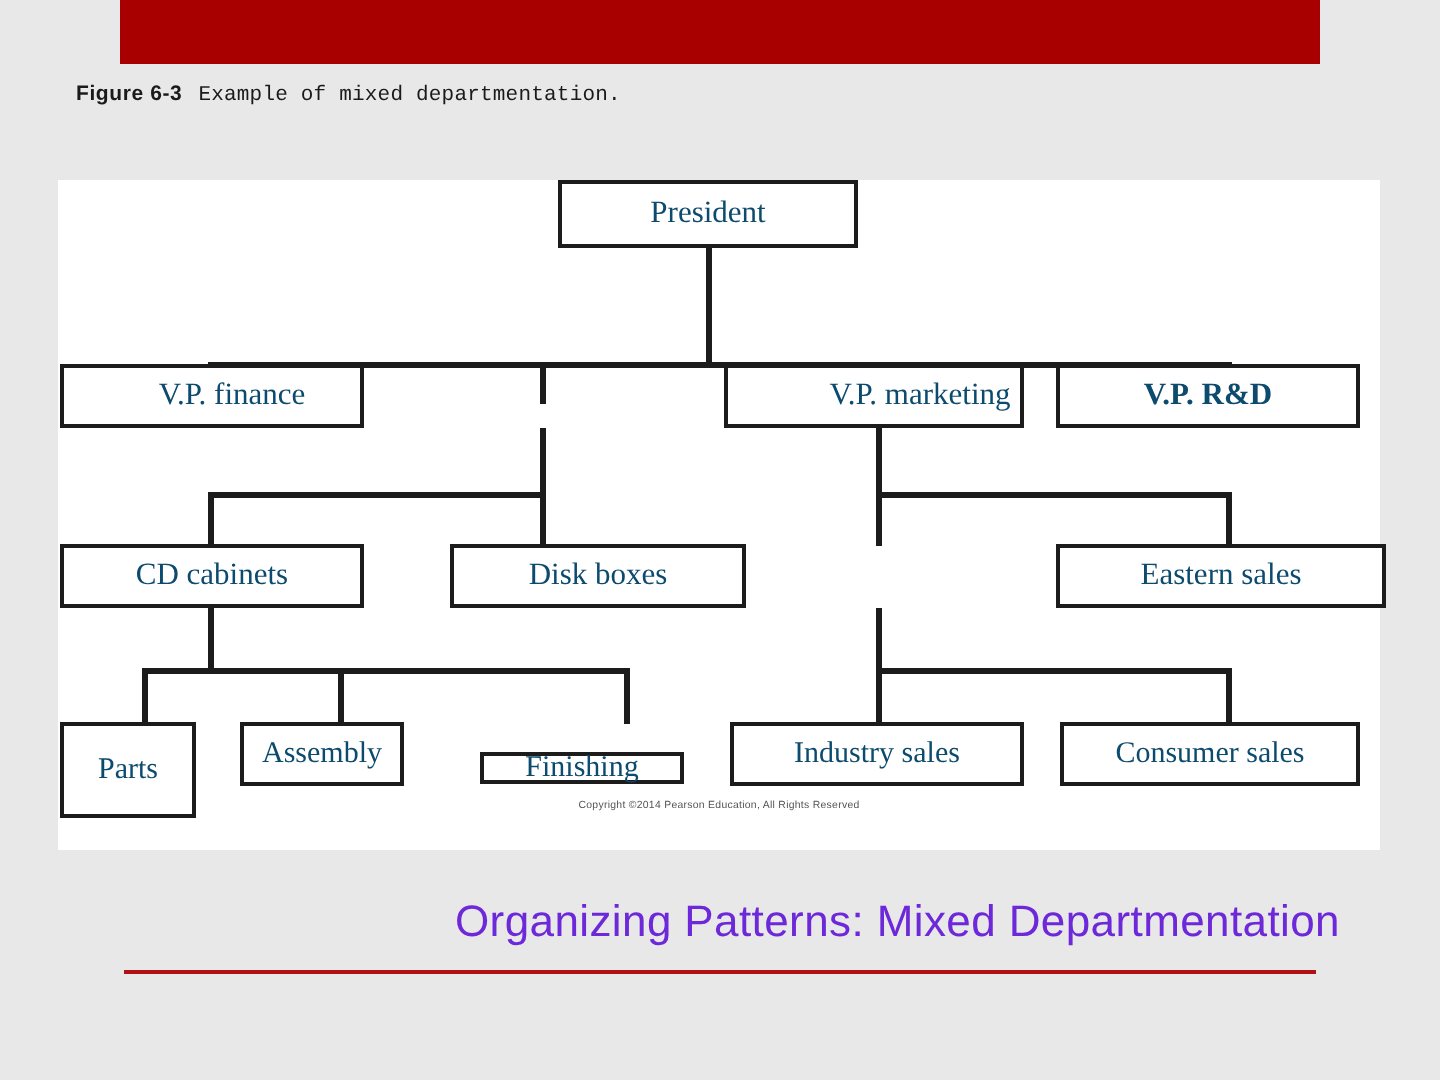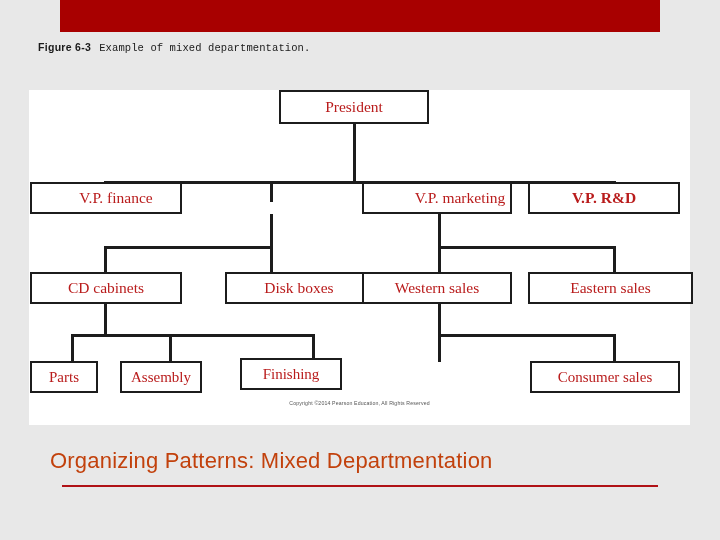--- a/index.html
+++ b/index.html
@@ -66,21 +66,21 @@
   .node {
     position: absolute;
     box-sizing: border-box;
     border: 2px solid #1c1c1c;
     background: #ffffff;
     display: flex;
     align-items: center;
     justify-content: center;
     font-family: "Liberation Serif", serif;
     font-size: 15.5px;
-    color: #b91c1c;
+    color: #0c4a6e;
     white-space: nowrap;
     z-index: 3;
   }
   .node.small {
     font-size: 15px;
   }
 
   
   .conn {
     position: absolute;
@@ -104,23 +104,24 @@
     z-index: 2;
   }
 
   
   .slide-title {
     position: absolute;
     left: 50px;
     top: 448px;
     width: 620px;
     font-size: 22px;
-    color: #c2410c;
+    color: #6d28d9;
     letter-spacing: 0.2px;
     white-space: nowrap;
+    text-align: right;
   }
   .title-rule {
     position: absolute;
     left: 62px;
     top: 485px;
     width: 596px;
     height: 2px;
     background: #b01116;
   }
 </style>
@@ -156,37 +157,37 @@
     <div class="conn v" style="left:75px; top:156px; height:27px;"></div>
     <div class="conn v" style="left:241px; top:156px; height:27px;"></div>
 
     <div class="conn v" style="left:409px; top:124px; height:34px;"></div>
     <div class="conn h" style="left:409px; top:156px; width:178px;"></div>
     <div class="conn v" style="left:409px; top:156px; height:27px;"></div>
     <div class="conn v" style="left:584px; top:156px; height:27px;"></div>
 
     <div class="node" style="left:1px; top:182px; width:152px; height:32px;">CD cabinets</div>
     <div class="node" style="left:168px; top:182px; width:148px; height:32px;margin-left:28px;">Disk boxes</div>
-    <div class="node" style="left:333px; top:182px; width:150px; height:32px;">Western sales</div>
     <div class="node" style="left:499px; top:182px; width:165px; height:32px;">Eastern sales</div>
 
     <div class="conn v" style="left:75px; top:214px; height:32px;"></div>
     <div class="conn h" style="left:42px; top:244px; width:244px;"></div>
     <div class="conn v" style="left:42px; top:244px; height:28px;"></div>
     <div class="conn v" style="left:140px; top:244px; height:28px;"></div>
     <div class="conn v" style="left:283px; top:244px; height:28px;"></div>
 
     <div class="conn v" style="left:409px; top:214px; height:32px;"></div>
     <div class="conn h" style="left:409px; top:244px; width:178px;"></div>
     <div class="conn v" style="left:409px; top:244px; height:28px;"></div>
     <div class="conn v" style="left:584px; top:244px; height:28px;"></div>
 
-    <div class="node small" style="left:1px; top:271px; width:68px; height:32px;">Parts</div>
+    <div class="node small" style="left:1px; top:271px; width:68px; height:48px;">Parts</div>
     <div class="node small" style="left:91px; top:271px; width:82px; height:32px;">Assembly</div>
-    <div class="node small" style="left:211px; top:268px; width:102px; height:32px;">Finishing</div>
+    <div class="node small" style="left:211px; top:286px; width:102px; height:16px;">Finishing</div>
+    <div class="node small" style="left:336px; top:271px; width:147px; height:32px;">Industry sales</div>
     <div class="node small" style="left:501px; top:271px; width:150px; height:32px;">Consumer sales</div>
 
     <div class="copyright">Copyright ©2014 Pearson Education, All Rights Reserved</div>
   </div>
 </div>
 
 <div class="slide-title">Organizing Patterns:  Mixed Departmentation</div>
 <div class="title-rule"></div>
 
 </body></html>

